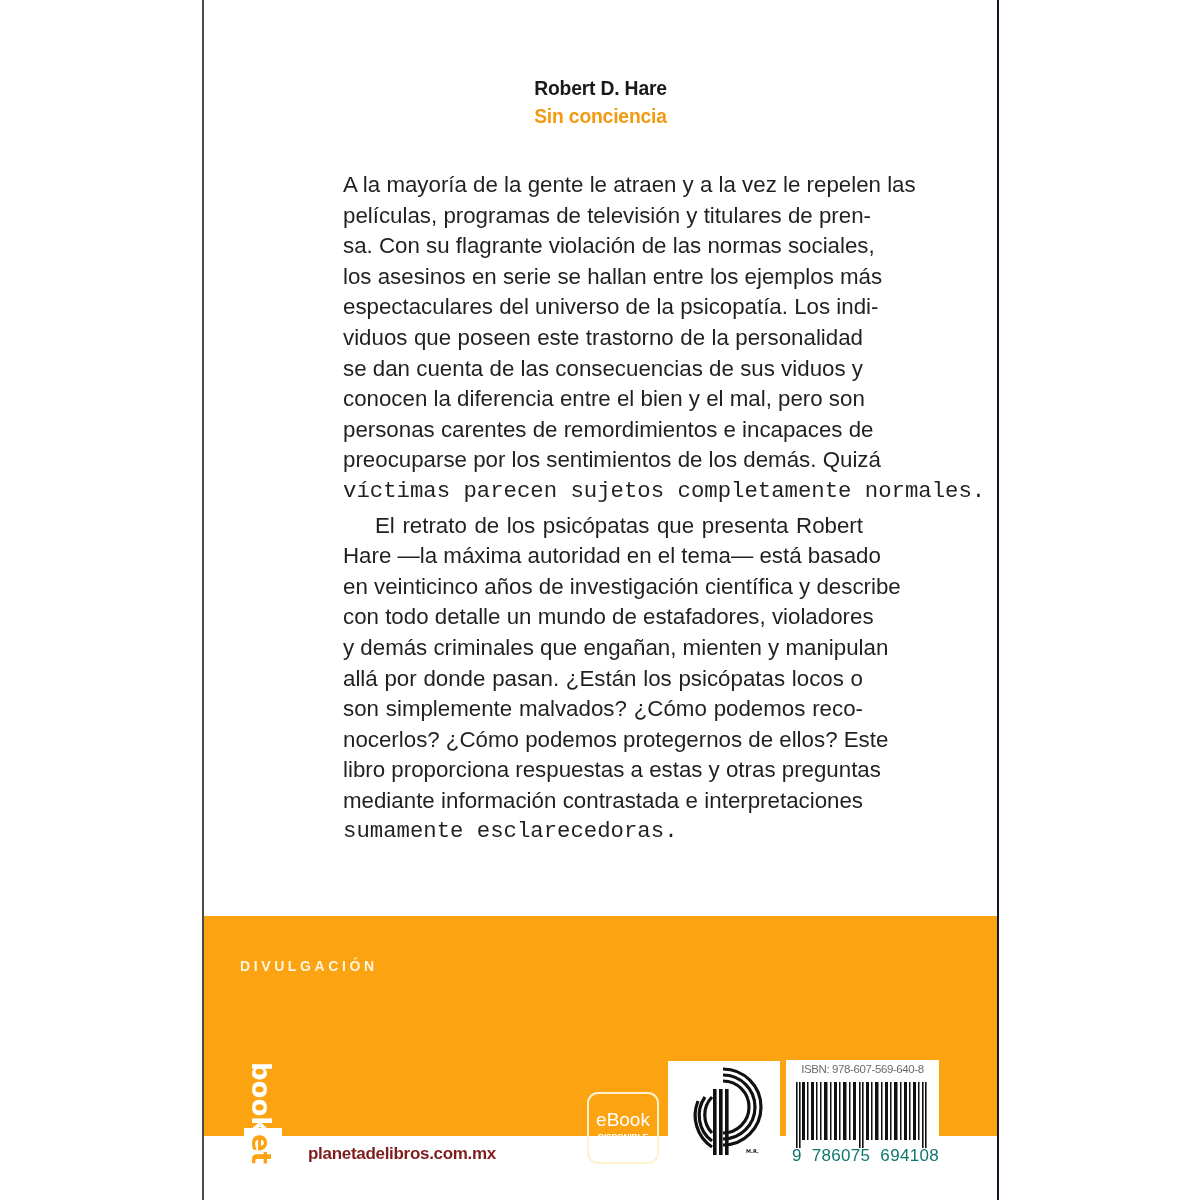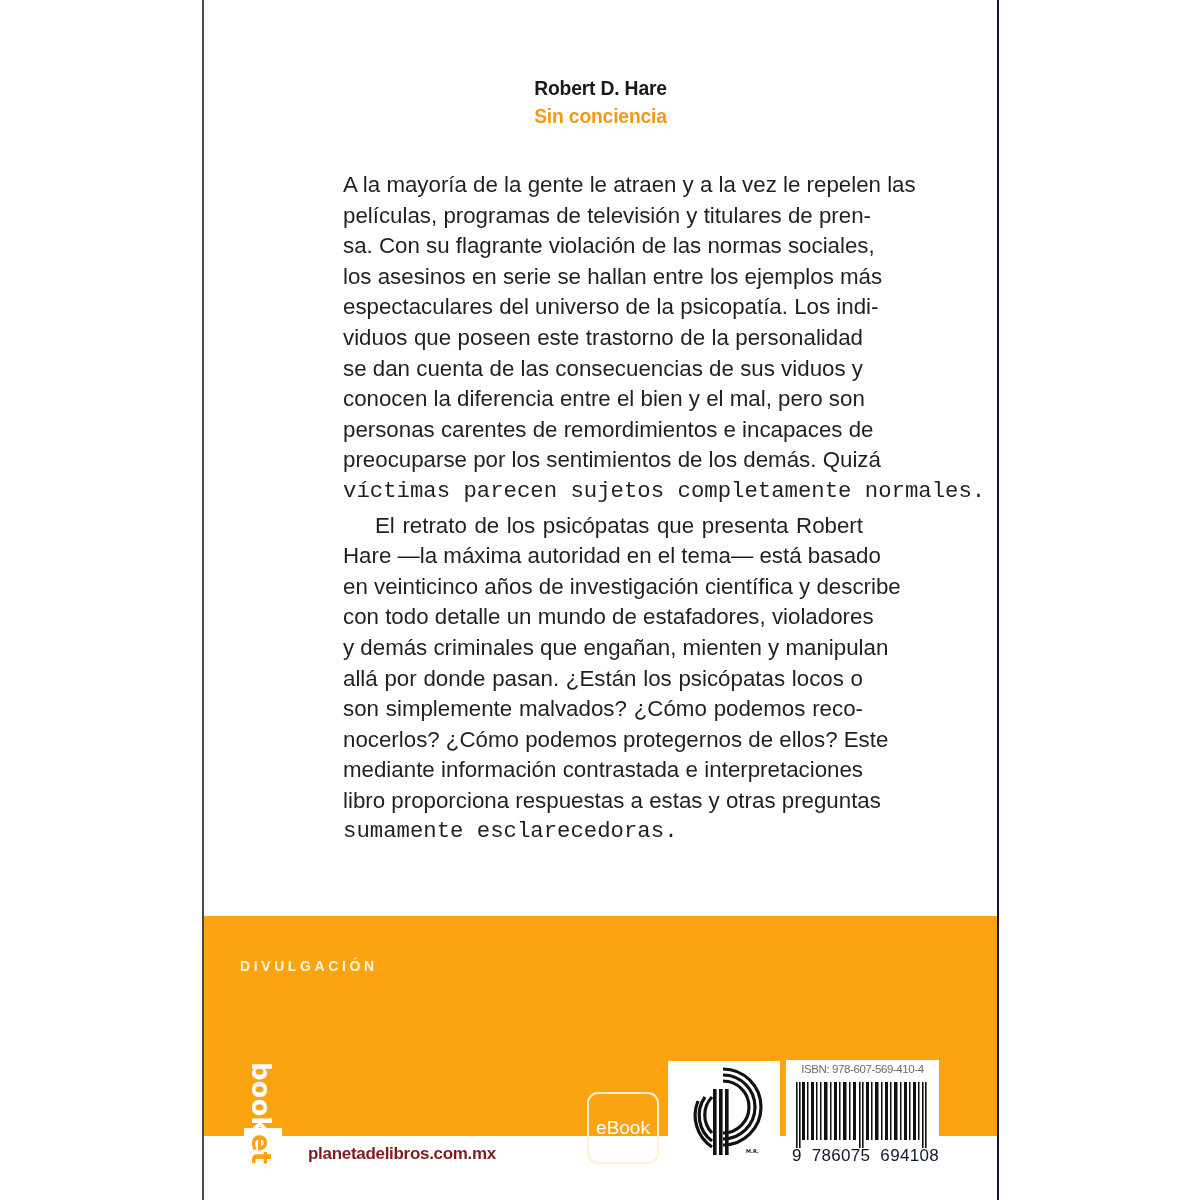--- a/index.html
+++ b/index.html
@@ -14,27 +14,27 @@
                color: #231f20; text-align: justify; }
   .body-text p { margin: 4px; }
   .body-text .line { display: block; text-align: justify; text-align-last: justify; white-space: nowrap; height: 30.6px; }
   .body-text .line.last { text-align-last: left; font-family: Liberation Mono, monospace; }
   .band { position: absolute; left: 0; top: 916px; width: 793px; height: 220px; background: #fca311; }
   .genre { position: absolute; left: 36px; top: 42px; font-size: 14px; font-weight: bold; color: #fff6e0; letter-spacing: 3.6px; }
   .booket { position: absolute; left: 34px; top: 142px; width: 50px; height: 130px; }
   .site { position: absolute; left: 104px; top: 228px; font-size: 17px; font-weight: bold; color: #7f1d1d; letter-spacing: -0.3px; }
   .ebook { position: absolute; left: 383px; top: 176px; width: 68px; height: 68px; border: 2px solid #fff1d0; border-radius: 11px;
            color: #ffffff; text-align: center; box-sizing: content-box; }
-  .ebook .big { display: block; font-size: 19px; margin-top: 24px; line-height: 20px; }
+  .ebook .big { display: block; font-size: 19px; margin-top: 16px; line-height: 20px; }
   .ebook .small { display: block; font-size: 8.5px; font-weight: bold; letter-spacing: -0.2px; margin-top: 2px; }
   .planeta { position: absolute; left: 464px; top: 145px; width: 112px; height: 108px; background: #ffffff; }
   .barcode { position: absolute; left: 582px; top: 144px; width: 153px; height: 110px; background: #ffffff; }
   .isbn { position: absolute; left: 0; width: 100%; top: 3px; text-align: center; font-size: 11.5px; color: #6b6b6b; letter-spacing: -0.4px; }
   .bars { position: absolute; left: 10px; top: 22px; width: 136px; height: 66px; }
-  .digits { position: absolute; left: 6px; top: 86px; font-size: 17px; color: #0f172a; letter-spacing: 0.3px; white-space: pre; }
+  .digits { position: absolute; left: 6px; top: 86px; font-size: 17px; color: #0f766e; letter-spacing: 0.3px; white-space: pre; }
   .mr { font-size: 5px; font-weight: bold; fill: #111; }
 </style>
 </head>
 <body>
 
 <div class="cover">
 
   <div class="author">Robert D. Hare</div>
   <div class="title">Sin conciencia</div>
 
@@ -54,22 +54,22 @@
     </p>
     <p>
       <span class="line" style="padding-left:32px">El retrato de los psicópatas que presenta Robert</span>
       <span class="line">Hare —la máxima autoridad en el tema— está basado</span>
       <span class="line">en veinticinco años de investigación científica y describe</span>
       <span class="line">con todo detalle un mundo de estafadores, violadores</span>
       <span class="line">y demás criminales que engañan, mienten y manipulan</span>
       <span class="line">allá por donde pasan. ¿Están los psicópatas locos o</span>
       <span class="line">son simplemente malvados? ¿Cómo podemos reco-</span>
       <span class="line">nocerlos? ¿Cómo podemos protegernos de ellos? Este</span>
+      <span class="line">libro proporciona respuestas a estas y otras preguntas</span>
       <span class="line">mediante información contrastada e interpretaciones</span>
-      <span class="line">libro proporciona respuestas a estas y otras preguntas</span>
       <span class="line last">sumamente esclarecedoras.</span>
     </p>
   </div>
 
   <div class="band">
     <div class="genre">DIVULGACIÓN</div>
 
     <div class="booket">
       <svg width="50" height="130" viewBox="0 0 50 130">
         <text x="0" y="0" transform="translate(14,4) rotate(90)" font-family="DejaVu Sans, sans-serif" font-weight="bold" font-size="26" fill="#ffffff">booket</text>
@@ -97,21 +97,21 @@
           <path d="M30 40 A38 38 0 0 0 44 86"></path>
         </g>
         <rect x="45" y="28" width="3.6" height="66" fill="#111"></rect>
         <rect x="51" y="28" width="3.6" height="66" fill="#111"></rect>
         <rect x="57" y="28" width="3.6" height="66" fill="#111"></rect>
         <text x="78" y="92" font-family="DejaVu Sans, sans-serif" font-weight="bold" font-size="5" fill="#111">M.R.</text>
       </svg>
     </div>
 
     <div class="barcode">
-      <div class="isbn">ISBN: 978-607-569-410-4</div>
+      <div class="isbn">ISBN: 978-607-569-640-8</div>
       <svg class="bars" width="136" height="66" viewBox="0 0 136 66">
         <g fill="#111">
           <rect x="0" y="0" width="1.6" height="66"></rect>
           <rect x="3" y="0" width="1.6" height="66"></rect>
           <rect x="6" y="0" width="3" height="58"></rect>
           <rect x="11" y="0" width="1.5" height="58"></rect>
           <rect x="15" y="0" width="3" height="58"></rect>
           <rect x="20" y="0" width="1.5" height="58"></rect>
           <rect x="24" y="0" width="1.5" height="58"></rect>
           <rect x="28" y="0" width="3.5" height="58"></rect>

